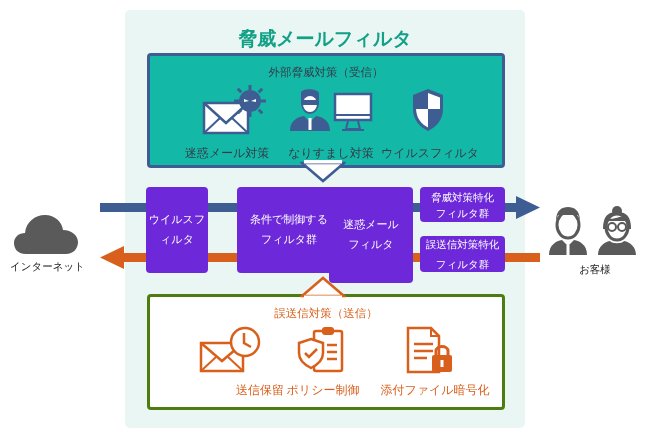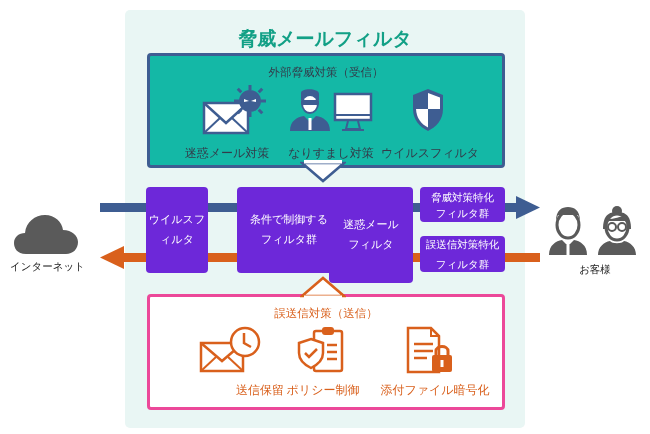--- a/index.html
+++ b/index.html
@@ -2,21 +2,21 @@
 <html><head>
 <meta charset="utf-8">
 <style>
   html, body { margin:0; padding:0; background:#ffffff; }
   body { width:650px; height:434px; position:relative; overflow:hidden;
          font-family:"DejaVu Sans", sans-serif; }
   .abs { position:absolute; }
   .panel { left:125px; top:10px; width:400px; height:418px; background:#e9f6f4; border-radius:5px; }
   .title { left:125px; width:400px; top:26px; text-align:center; font-size:19px; font-weight:bold; color:#12a086; letter-spacing:0px; }
   .box-blue { left:147px; top:53px; width:352px; height:109px; border:3px solid #3e5d92; border-radius:4px; background:#14b8a6; }
-  .box-orange { left:147px; top:294px; width:352px; height:110px; border:3px solid #ec4899; border-radius:4px; background:#ffffff; }
+  .box-orange { left:147px; top:294px; width:352px; height:110px; border:3px solid #4d7c0f; border-radius:4px; background:#ffffff; }
   .box-title { width:100%; text-align:center; font-size:11.5px; }
   .blue-t { color:#333b4a; }
   .orange-t { color:#d9601c; }
   .icon-label { font-size:12px; text-align:center; width:110px; }
   .filter { background:#6d28d9; border-radius:4px; color:#ffffff; display:flex; align-items:center; justify-content:center; text-align:center; font-size:11px; line-height:20px; }
   .sub-label { font-size:10.5px; color:#222; text-align:center; }
 </style>
 </head>
 <body>
 

